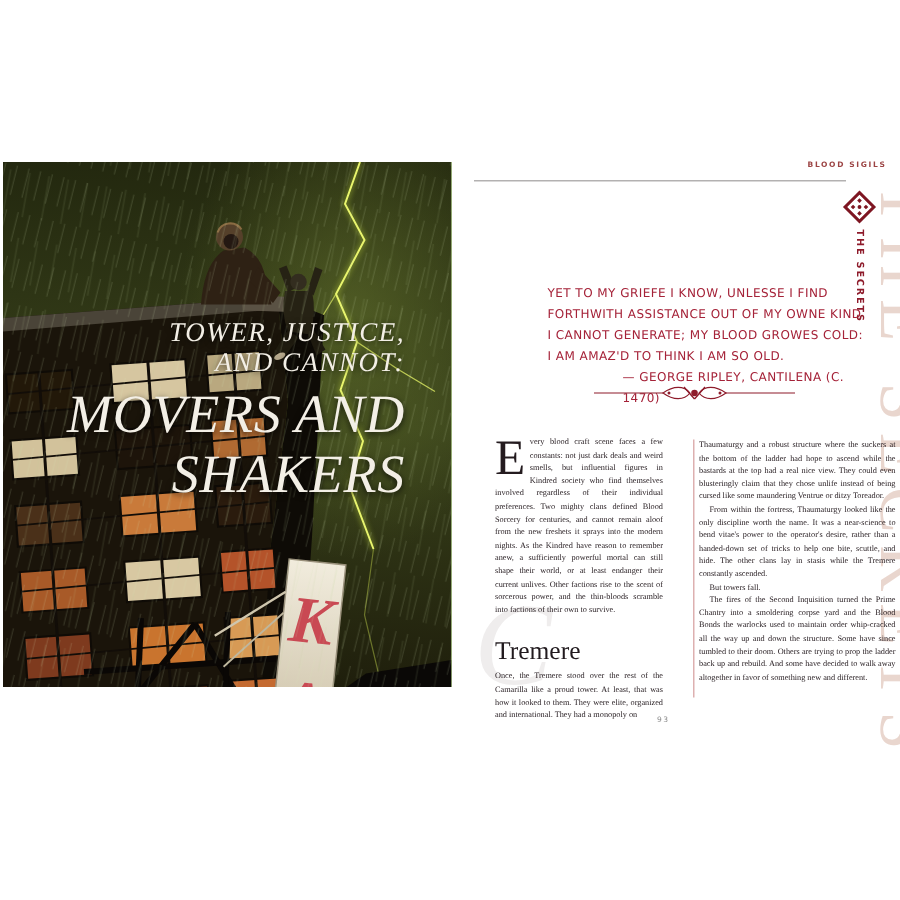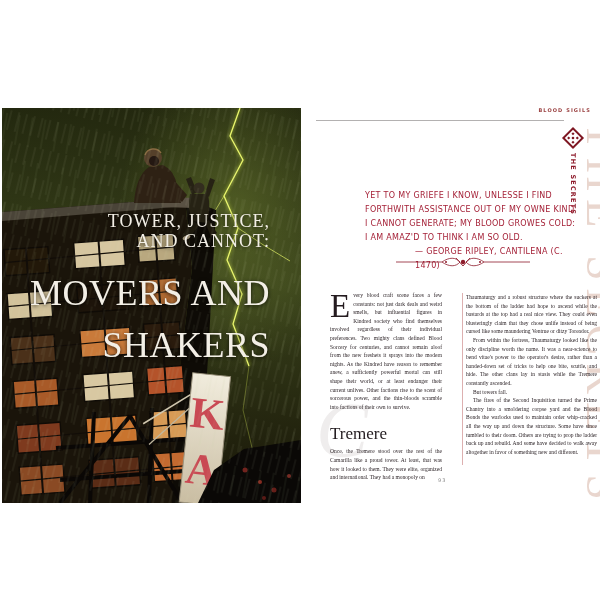--- a/index.html
+++ b/index.html
@@ -1,26 +1,26 @@
 <!DOCTYPE html>
 <html><head>
 <meta charset="utf-8">
 <style>
   html,body{margin:0;padding:0;background:#ffffff;}
   #canvas{position:relative;width:600px;height:600px;background:#ffffff;overflow:hidden;
           font-family:"Liberation Serif",serif;}
 
   
-  .photo{position:absolute;left:2px;top:108px;width:299px;height:395px;background:#4d7c0f;overflow:hidden;}
+  .photo{position:absolute;left:2px;top:108px;width:299px;height:350px;background:#4d7c0f;overflow:hidden;font-style:italic;}
   .photo svg{position:absolute;left:0;top:0;}
   .title-block{position:absolute;right:31px;top:103px;text-align:right;color:#f3efe6;
                text-shadow:0 1px 4px rgba(0,0,0,.75);}
   .kicker{font-size:18px;line-height:20px;letter-spacing:1px;font-weight:400;}
-  .big-title{font-size:36px;line-height:40px;letter-spacing:.5px;font-weight:400;margin-top:22px;}
-  .big-title.second{margin-top:12px;}
+  .big-title{font-size:36px;line-height:40px;letter-spacing:.5px;font-weight:400;margin-top:5px;}
+  .big-title.second{margin-top:0;}
 
   
   .right-page{position:absolute;left:310px;top:0;width:290px;height:506px;}
   .head-rule{position:absolute;left:6px;top:120px;width:248px;height:1px;background:#b3b1b1;}
   .running-head{position:absolute;right:9px;top:107px;font-family:"DejaVu Sans",sans-serif;
                 font-size:5px;font-weight:bold;letter-spacing:1.1px;color:#9c4444;}
   .tab-diamond{position:absolute;left:251px;top:126px;width:24px;height:24px;}
   .tab-label{position:absolute;left:259px;top:153px;writing-mode:vertical-rl;
              font-family:"DejaVu Sans",sans-serif;font-size:6.5px;font-weight:bold;
              letter-spacing:1.2px;color:#8e1b2b;}

